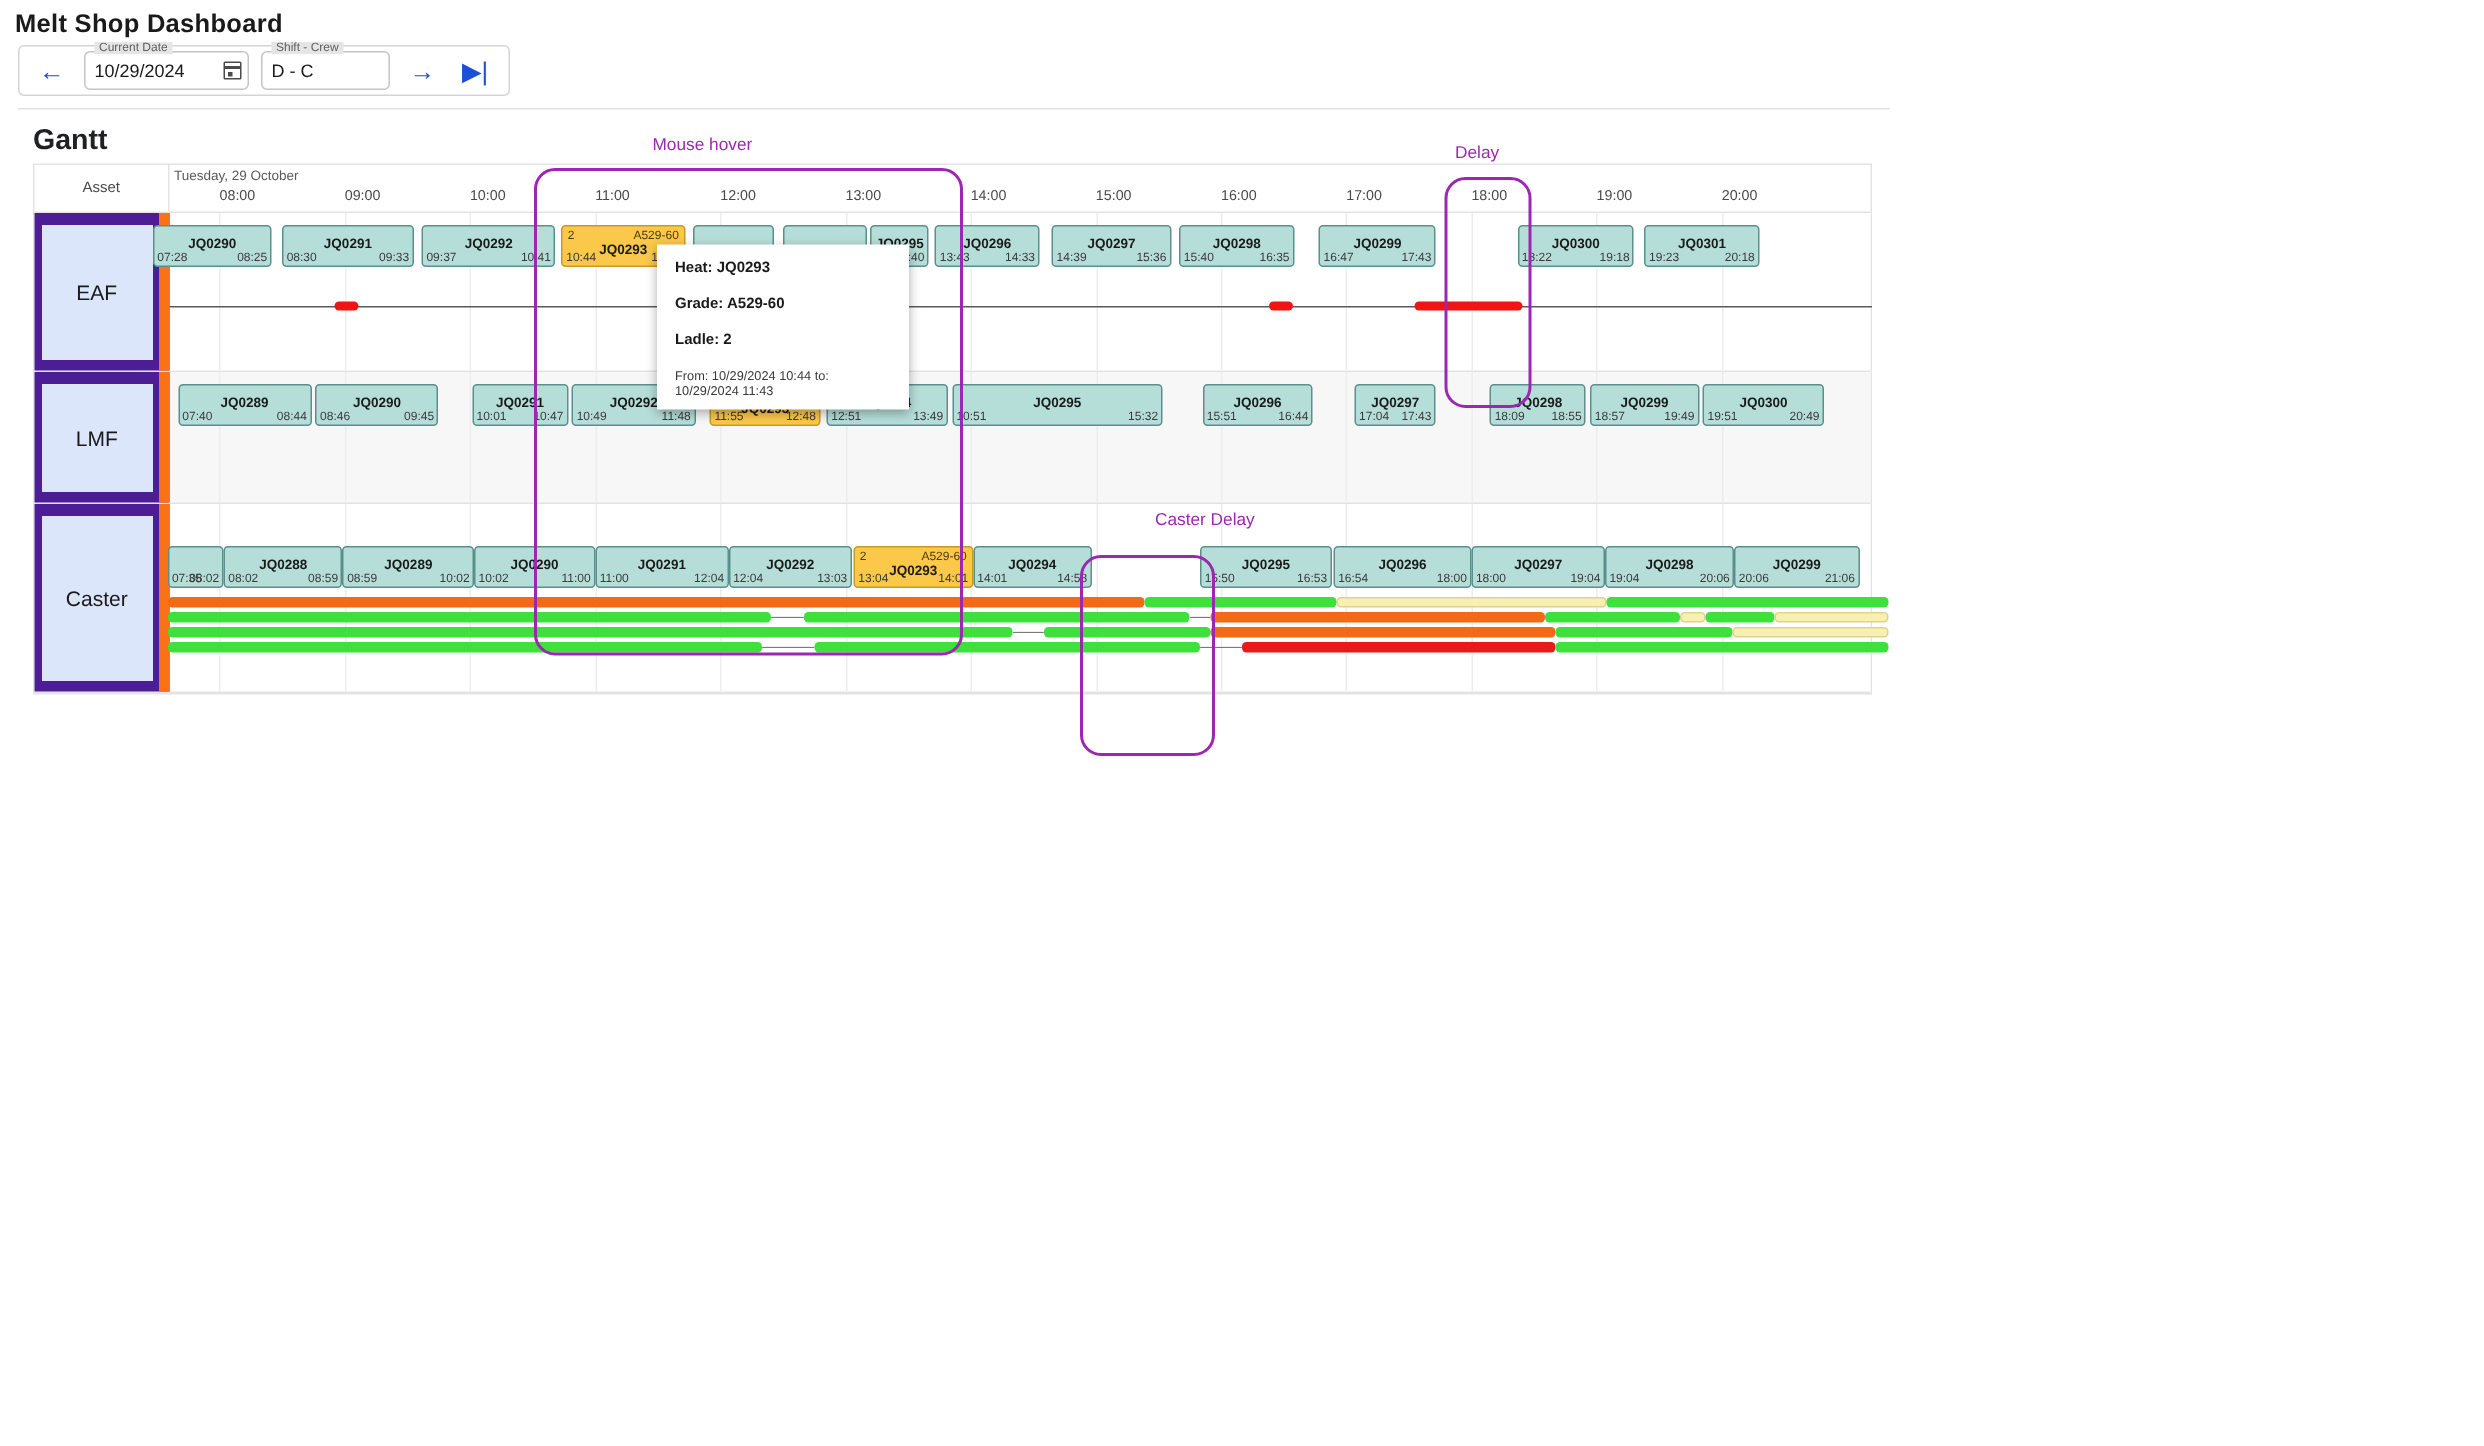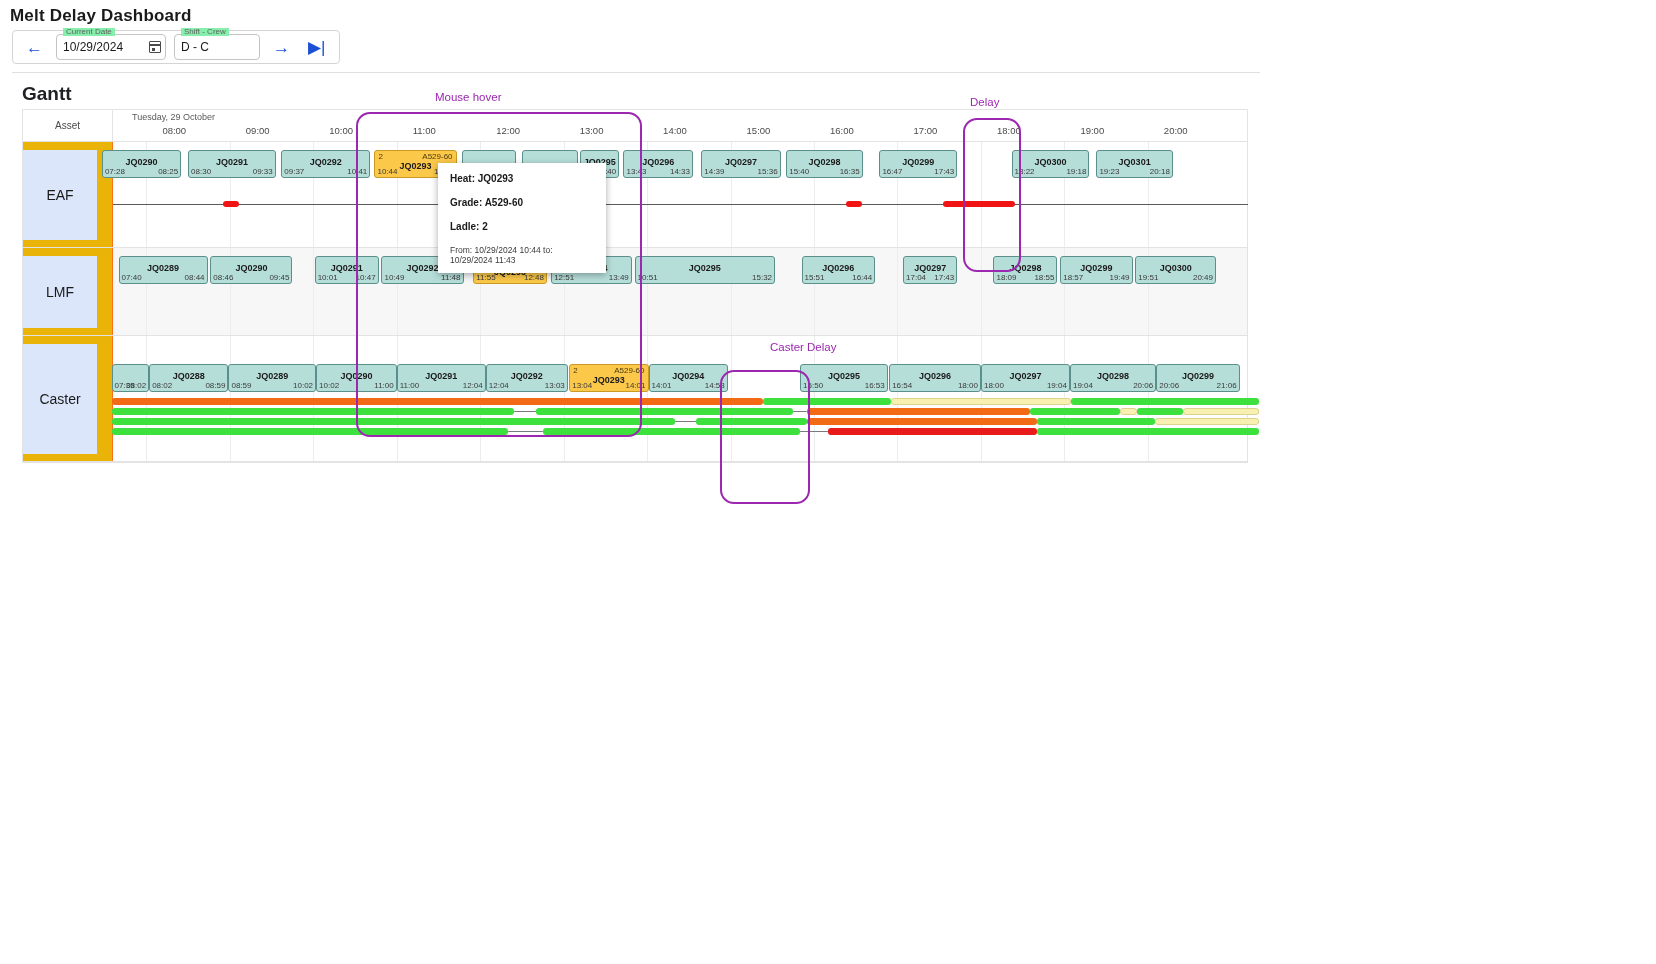--- a/index.html
+++ b/index.html
@@ -27,21 +27,21 @@
     border:none; background:transparent; cursor:pointer;
     color:#1a4fd6; font-size:17px; line-height:1;
     padding:0 5px; display:flex; align-items:center;
   }
   .field {
     position:relative; border:1px solid #c4c4c4; border-radius:4px;
     height:26px; display:flex; align-items:center; padding:0 4px 0 6px;
     background:#fff;
   }
   .field .legend {
-    position:absolute; top:-7px; left:6px; background:#86efac;
+    position:absolute; top:-7px; left:6px; background:#e5e5e5;
     font-size:8px; color:#5f5f5f; padding:0 3px; line-height:1;
     white-space:nowrap;
   }
   .field .val { font-size:12px; color:#1a1a1a; }
   .field.date { width:110px; justify-content:space-between; }
   .field.shift { width:86px; }
   .cal-ico {
     width:12px; height:12px; border:1.4px solid #4a4a4a; border-radius:1px;
     position:relative; flex:0 0 auto;
   }
@@ -60,36 +60,36 @@
   .gantt {
     position:relative; margin-left:22px; width:1226px;
     border:1px solid #e3e3e3; border-top:1px solid #e3e3e3;
   }
   .g-head { display:flex; height:32px; border-bottom:1px solid #e3e3e3; }
   .g-head .asset-cell {
     width:90px; flex:0 0 90px; border-right:1px solid #e3e3e3;
     display:flex; align-items:center; justify-content:center;
     font-size:10px; color:#4a4a4a;
   }
-  .g-head .time-cell { flex:1; position:relative;margin-left:16px; }
+  .g-head .time-cell { flex:1; position:relative; }
   .g-head .daylabel {
     position:absolute; left:3px; top:2px; font-size:9px; color:#5a5a5a;
   }
   .tick-label {
     position:absolute; top:15px; font-size:9.5px; color:#4a4a4a;
   }
   .row {
     display:flex; position:relative; border-bottom:1px solid #e3e3e3;
     background:#fff;
   }
   .row.shade { background:#f7f7f7; }
   .row .asset-cell {
-    width:90px; flex:0 0 90px; border-right:1px solid #f97316;
-    display:flex; align-items:center; justify-content:flex-start;
-    font-size:14px; color:#1a1a1a; background:#eab308;
+    width:90px; flex:0 0 90px; border-right:7px solid #f97316;
+    display:flex; align-items:center; justify-content:center;
+    font-size:14px; color:#1a1a1a; background:#4c1d95;
   }
   .asset-chip {
     background:#dce6fa; width:74px; display:flex; align-items:center;
     justify-content:center; font-size:14px;
   }
   .track { flex:1; position:relative; }
   .vgrid { position:absolute; top:0; bottom:0; width:1px; background:#ededed; }
 
   .bar {
     position:absolute; border:1px solid #5b8f8b; border-radius:3px;
@@ -129,21 +129,21 @@
     position:absolute; background:#fff; box-shadow:0 2px 7px rgba(0,0,0,.33);
     padding:10px 12px 8px 12px; width:168px; font-size:10px; color:#1a1a1a;
     z-index:40;
   }
   .tooltip .tl { margin:0 0 13px 0; font-weight:bold; font-size:10px; }
   .tooltip .tl:last-child { font-weight:normal; font-size:8.5px; color:#3a3a3a; margin-bottom:0; }
 </style>
 </head>
 <body>
 
-<div class="page-title">Melt Delay Dashboard</div>
+<div class="page-title">Melt Shop Dashboard</div>
 
 <div class="toolbar-wrap">
   <div class="toolbar">
     <button class="tb-icon-btn">←</button>
 
     <div class="field date">
       <span class="legend">Current Date</span>
       <span class="val">10/29/2024</span>
       <span class="cal-ico"></span>
     </div>

